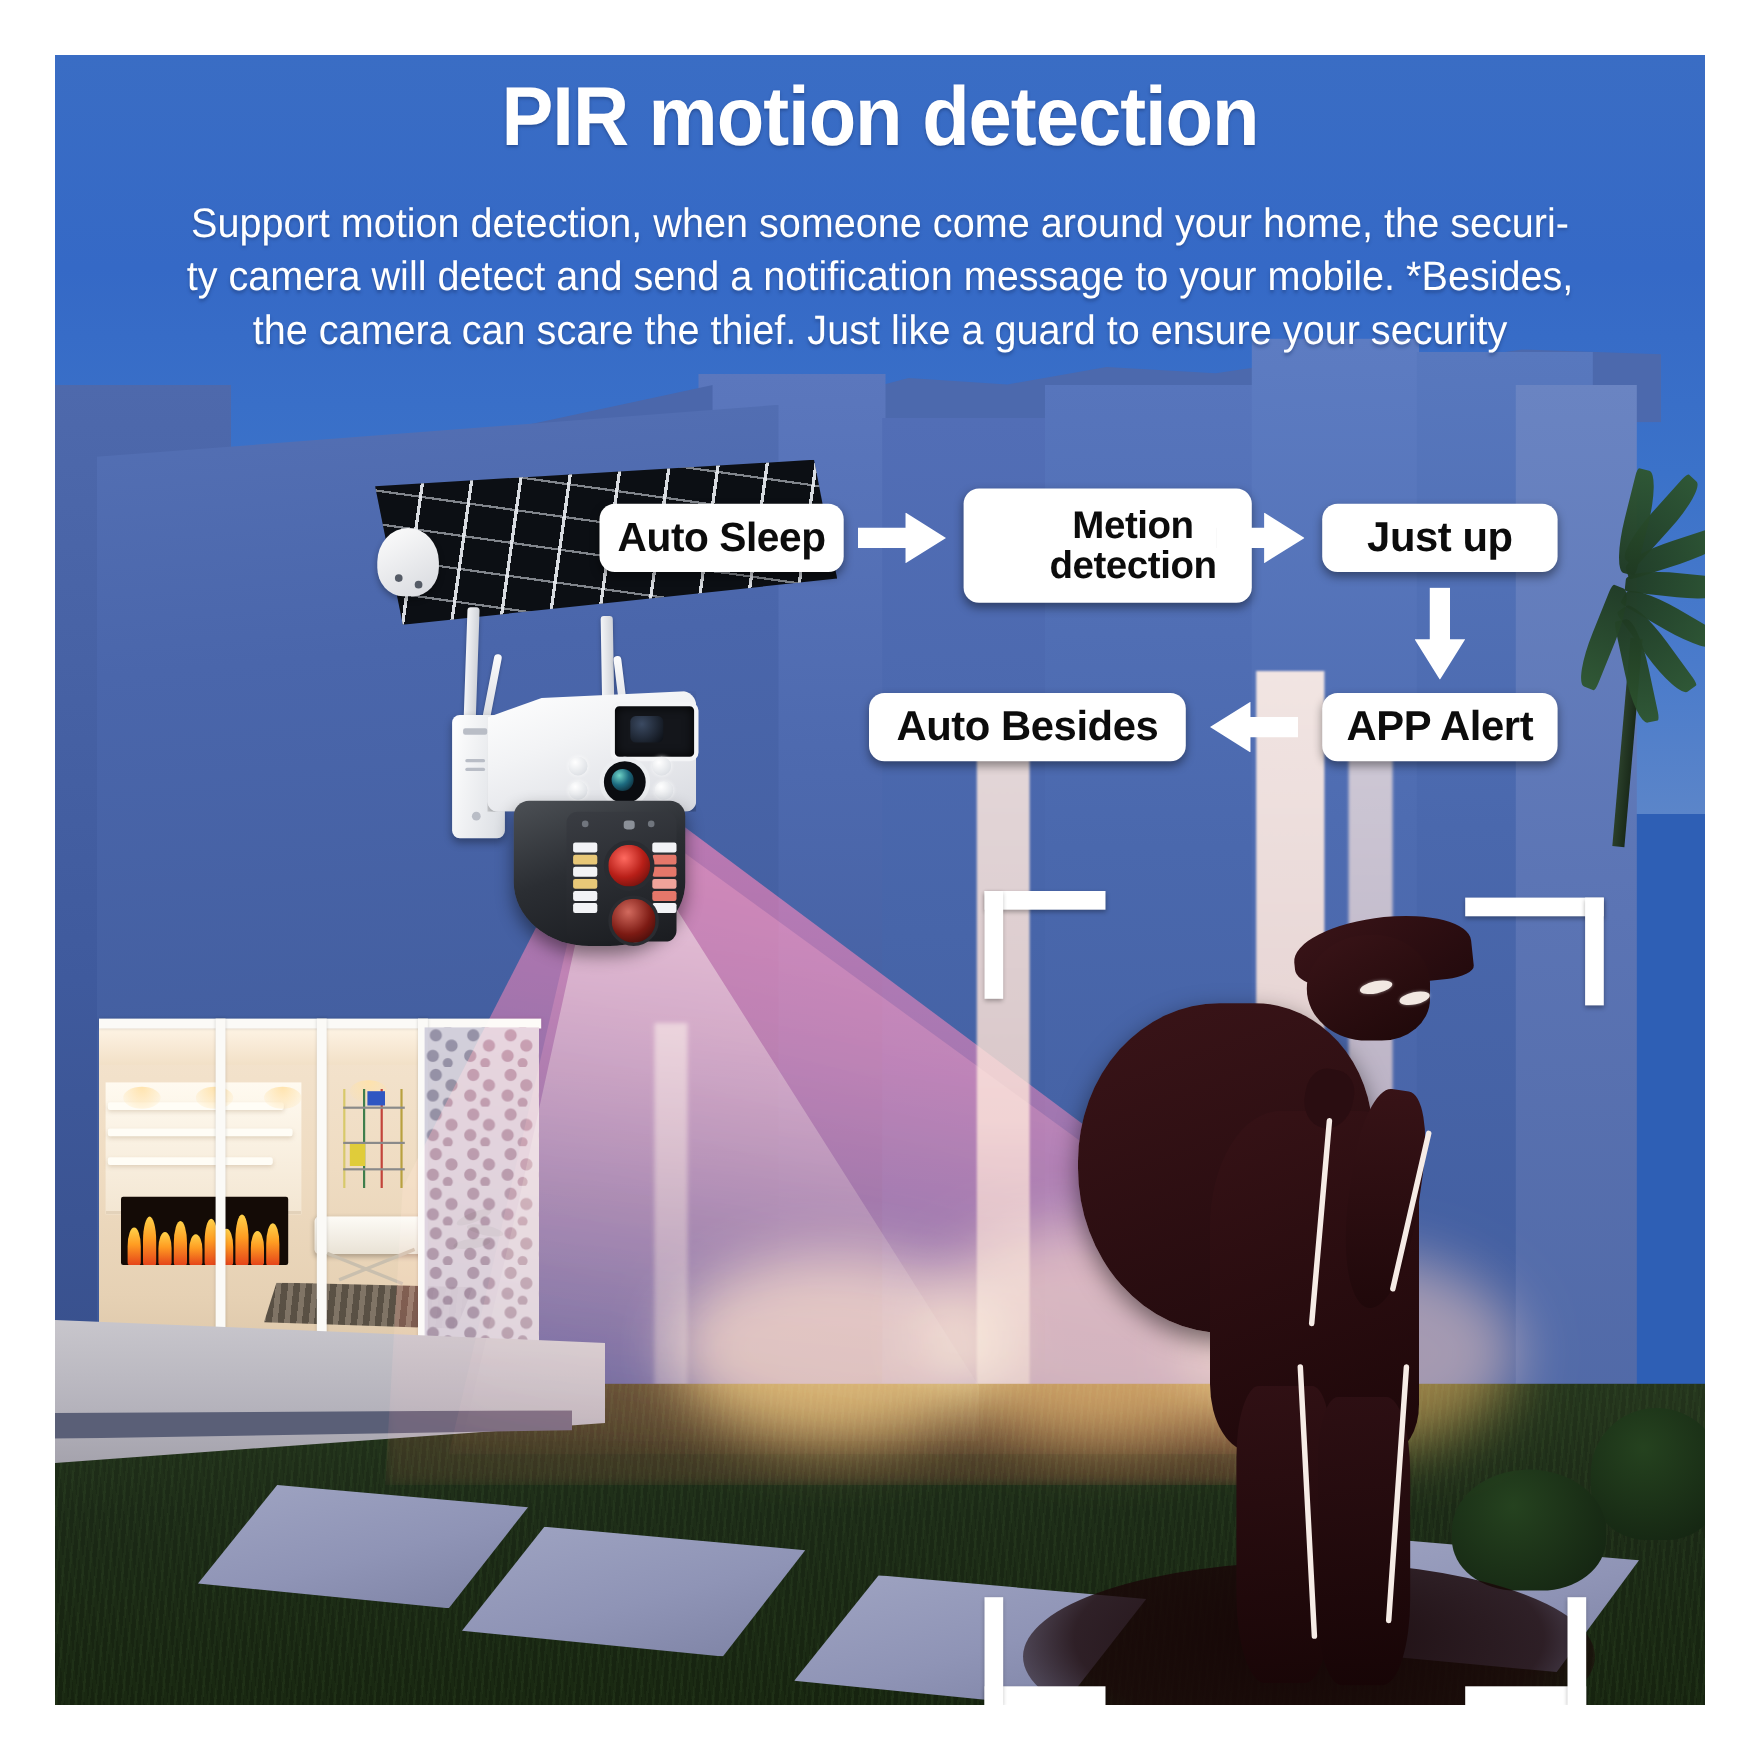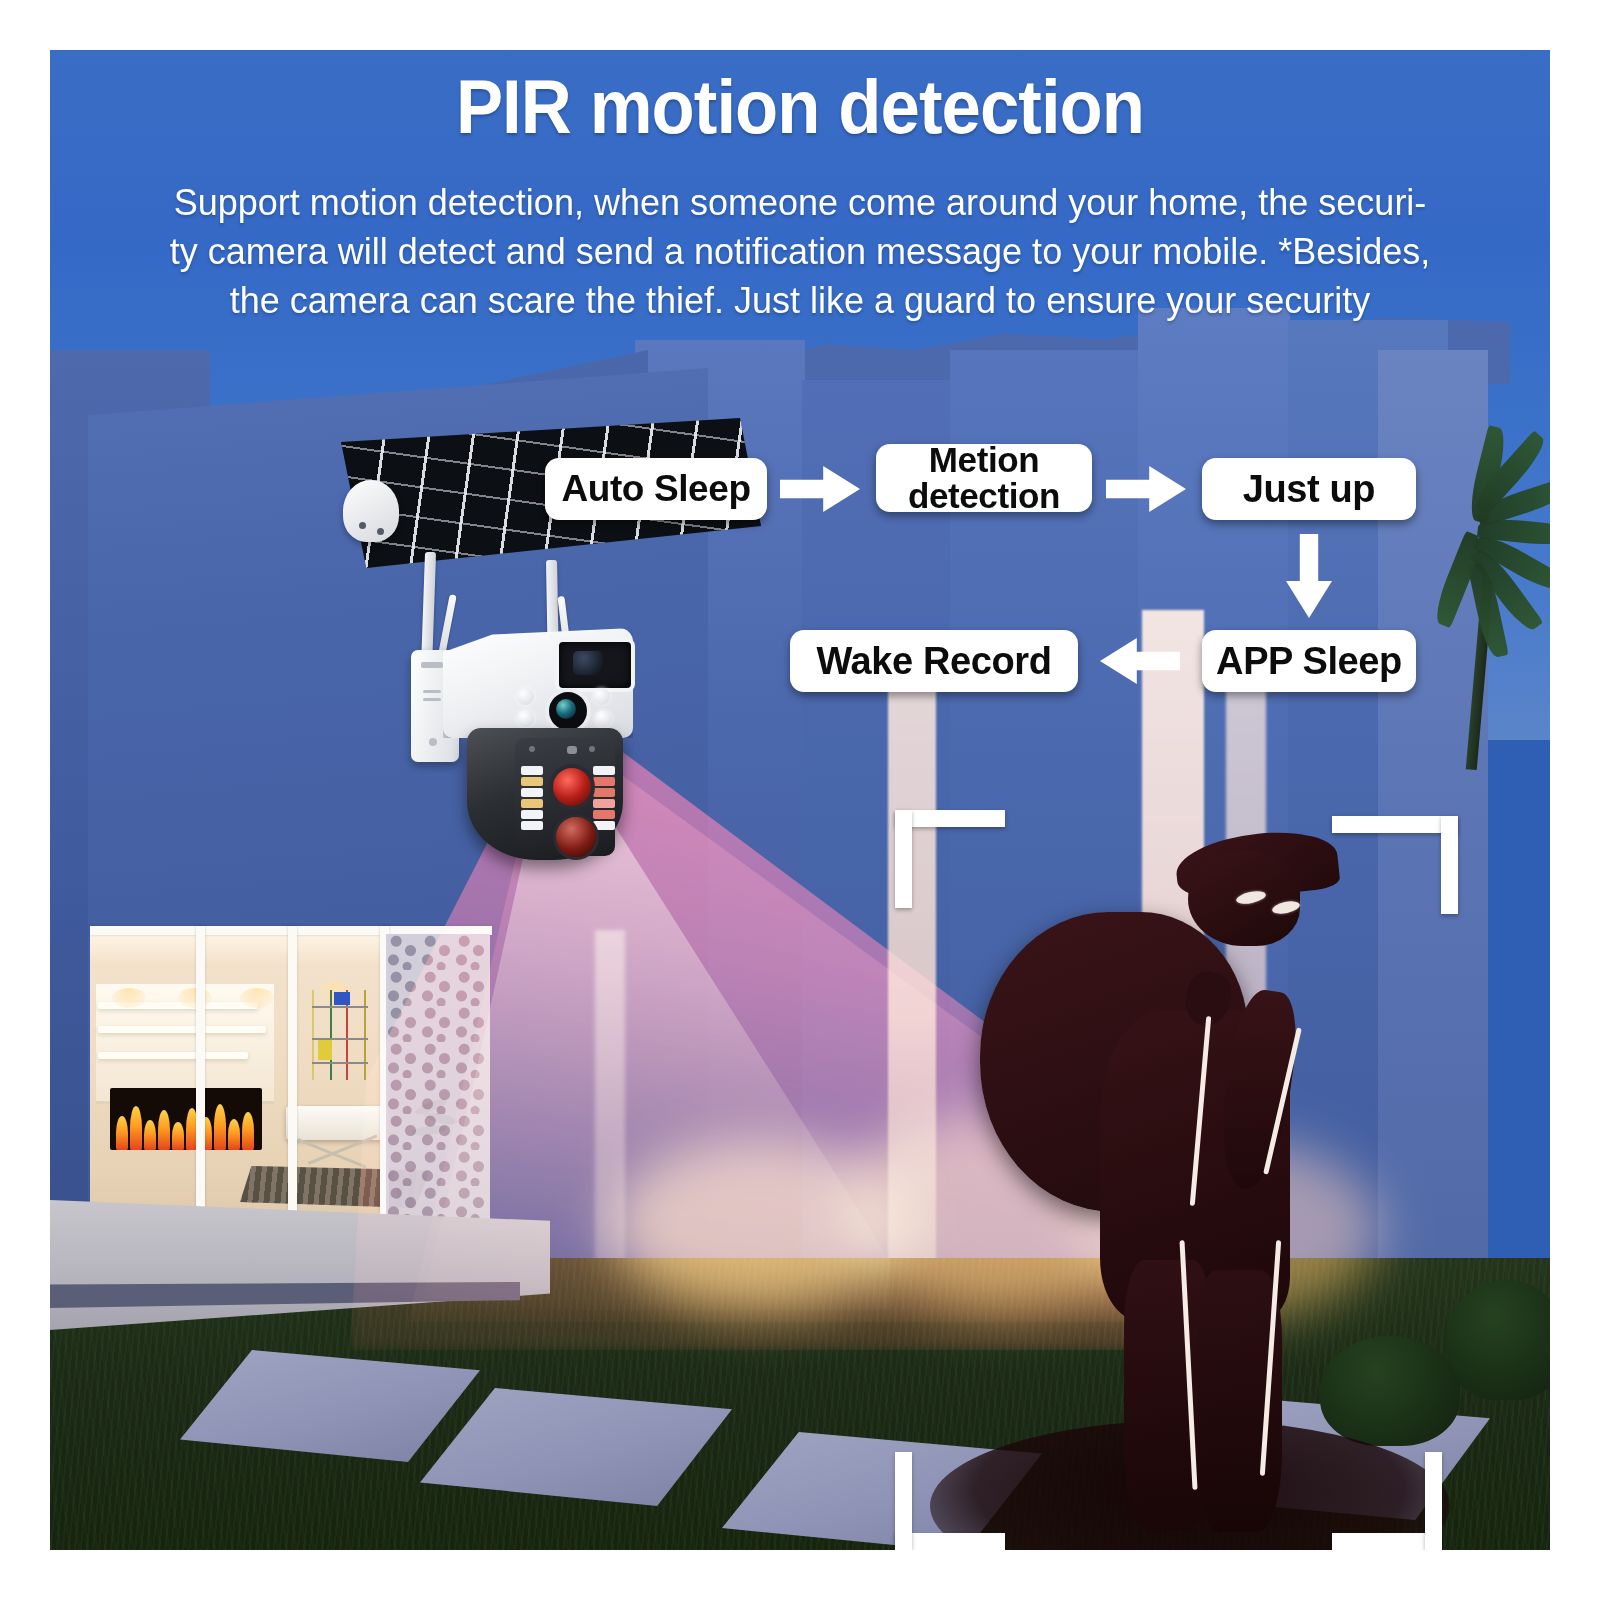--- a/index.html
+++ b/index.html
@@ -226,21 +226,21 @@
   .ledbar span{display:block;height:9px;border-radius:2px;}
   .pirdot{position:absolute;width:6px;height:6px;border-radius:50%;background:#70757d;}
 
   
   .flowbox{position:absolute;background:#fff;border-radius:14px;
         box-shadow:0 4px 9px rgba(0,0,0,.40);
         display:flex;align-items:center;justify-content:center;text-align:center;
         color:#0c0c0c;font-weight:bold;letter-spacing:-.4px;line-height:1.02;
         font-family:"Liberation Sans","DejaVu Sans",sans-serif;}
   .fb-sleep {left:495px;top:408px;width:222px;height:62px;font-size:37px;}
-  .fb-motion{left:826px;top:394px;width:216px;height:68px;font-size:35px;}
+  .fb-motion{left:826px;top:394px;width:216px;height:104px;font-size:35px;padding-left:46px;}
   .fb-wake  {left:1152px;top:408px;width:214px;height:62px;font-size:38px;}
   .fb-alert {left:1152px;top:580px;width:214px;height:62px;font-size:38px;}
   .fb-record{left:740px;top:580px;width:288px;height:62px;font-size:38px;}
 
   .arrow{position:absolute;filter:drop-shadow(0 3px 4px rgba(0,0,0,.45));}
   .ar-right{width:80px;height:46px;background:#fff;
         clip-path:polygon(0% 30%,54% 30%,54% 0%,100% 50%,54% 100%,54% 70%,0% 70%);}
   .ar-left{width:80px;height:46px;background:#fff;
         clip-path:polygon(100% 30%,46% 30%,46% 0%,0% 50%,46% 100%,46% 70%,100% 70%);}
   .ar-down{width:46px;height:84px;background:#fff;
@@ -518,25 +518,25 @@
       <span>detection</span>
     </span>
   </div>
 
   <div class="arrow ar-right ar2"></div>
 
   <div class="flowbox fb-wake">Just up</div>
 
   <div class="arrow ar-down ar3"></div>
 
-  <div class="flowbox fb-alert">APP Sleep</div>
+  <div class="flowbox fb-alert">APP Alert</div>
 
   <div class="arrow ar-left ar4"></div>
 
-  <div class="flowbox fb-record">Wake Record</div>
+  <div class="flowbox fb-record">Auto Besides</div>
 
   <div class="headline">PIR motion detection</div>
   <div class="subhead">
     <div>Support motion detection, when someone come around your home, the securi-</div>
     <div>ty camera will detect and send a notification message to your mobile. *Besides,</div>
     <div>the camera can scare the thief. Just like a guard to ensure your security</div>
   </div>
 
  </div>
 </div>

